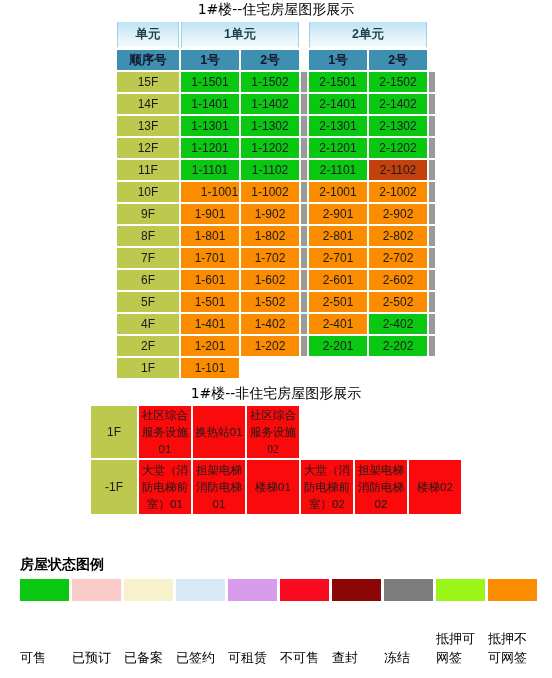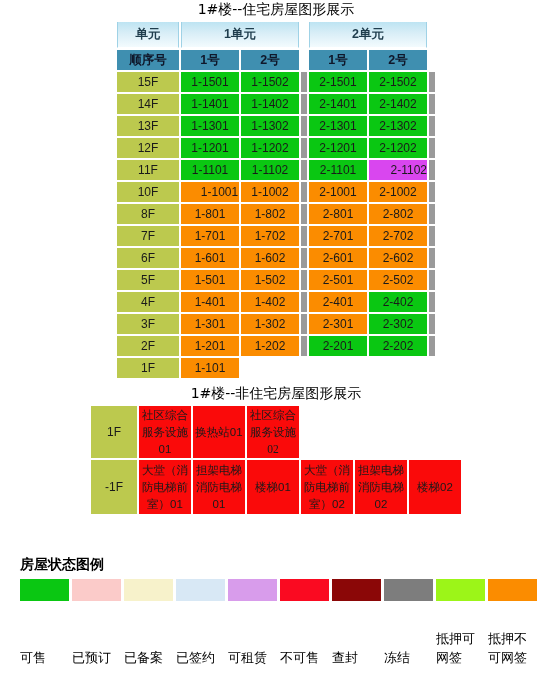--- a/index.html
+++ b/index.html
@@ -170,33 +170,42 @@
             <td class="room" style="background: rgb(10, 199, 18);">2-1201</td>
             <td class="room" style="background: rgb(10, 199, 18);">2-1202</td>
             <td class="gap"></td>
           </tr>
           <tr>
             <td class="floor-lbl">11F</td>
             <td class="room" style="background: rgb(10, 199, 18);">1-1101</td>
             <td class="room" style="background: rgb(10, 199, 18);">1-1102</td>
             <td class="gap"></td>
             <td class="room" style="background: rgb(10, 199, 18);">2-1101</td>
-            <td class="room" style="background: #d946ef; text-align: right;">2-1102</td>
+            <td class="room" style="background: #c2410c;">2-1102</td>
             <td class="gap"></td>
           </tr>
           <tr>
             <td class="floor-lbl">10F</td>
             <td class="room" style="background: rgb(251, 140, 0); padding-left: 19px;">1-1001</td>
             <td class="room" style="background: rgb(251, 140, 0);">1-1002</td>
             <td class="gap"></td>
             <td class="room" style="background: rgb(251, 140, 0);">2-1001</td>
             <td class="room" style="background: rgb(251, 140, 0);">2-1002</td>
             <td class="gap"></td>
           </tr>
           <tr>
+            <td class="floor-lbl">9F</td>
+            <td class="room" style="background: rgb(251, 140, 0);">1-901</td>
+            <td class="room" style="background: rgb(251, 140, 0);">1-902</td>
+            <td class="gap"></td>
+            <td class="room" style="background: rgb(251, 140, 0);">2-901</td>
+            <td class="room" style="background: rgb(251, 140, 0);">2-902</td>
+            <td class="gap"></td>
+          </tr>
+          <tr>
             <td class="floor-lbl">8F</td>
             <td class="room" style="background: rgb(251, 140, 0);">1-801</td>
             <td class="room" style="background: rgb(251, 140, 0);">1-802</td>
             <td class="gap"></td>
             <td class="room" style="background: rgb(251, 140, 0);">2-801</td>
             <td class="room" style="background: rgb(251, 140, 0);">2-802</td>
             <td class="gap"></td>
           </tr>
           <tr>
             <td class="floor-lbl">7F</td>
@@ -225,29 +234,20 @@
             <td class="room" style="background: rgb(251, 140, 0);">2-502</td>
             <td class="gap"></td>
           </tr>
           <tr>
             <td class="floor-lbl">4F</td>
             <td class="room" style="background: rgb(251, 140, 0);">1-401</td>
             <td class="room" style="background: rgb(251, 140, 0);">1-402</td>
             <td class="gap"></td>
             <td class="room" style="background: rgb(251, 140, 0);">2-401</td>
             <td class="room" style="background: rgb(10, 199, 18);">2-402</td>
-            <td class="gap"></td>
-          </tr>
-          <tr>
-            <td class="floor-lbl">3F</td>
-            <td class="room" style="background: rgb(251, 140, 0);">1-301</td>
-            <td class="room" style="background: rgb(251, 140, 0);">1-302</td>
-            <td class="gap"></td>
-            <td class="room" style="background: rgb(251, 140, 0);">2-301</td>
-            <td class="room" style="background: rgb(10, 199, 18);">2-302</td>
             <td class="gap"></td>
           </tr>
           <tr>
             <td class="floor-lbl">2F</td>
             <td class="room" style="background: rgb(251, 140, 0);">1-201</td>
             <td class="room" style="background: rgb(251, 140, 0);">1-202</td>
             <td class="gap"></td>
             <td class="room" style="background: rgb(10, 199, 18);">2-201</td>
             <td class="room" style="background: rgb(10, 199, 18);">2-202</td>
             <td class="gap"></td>

